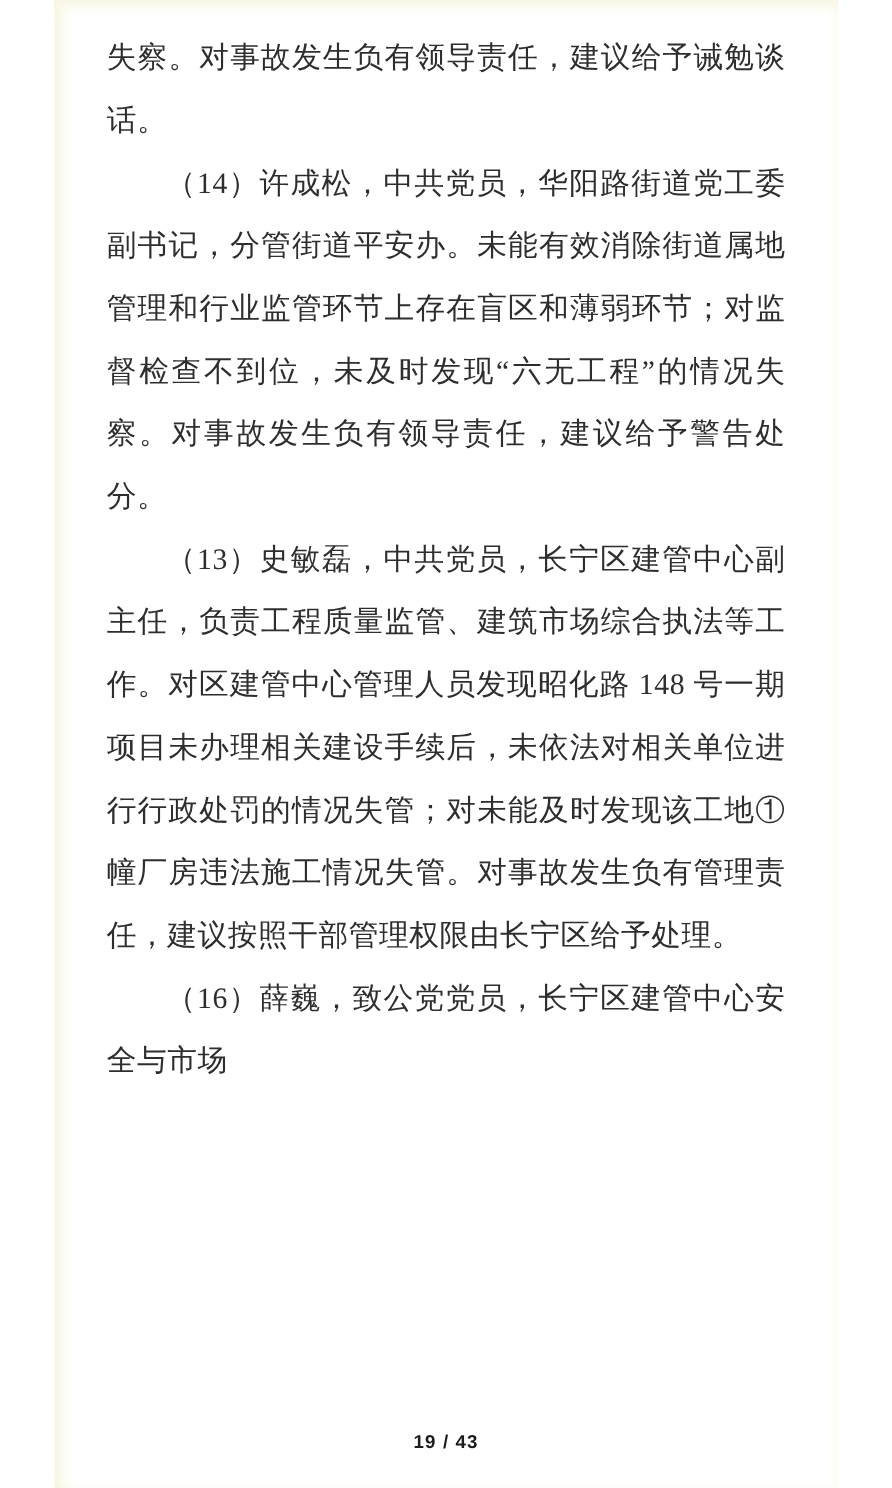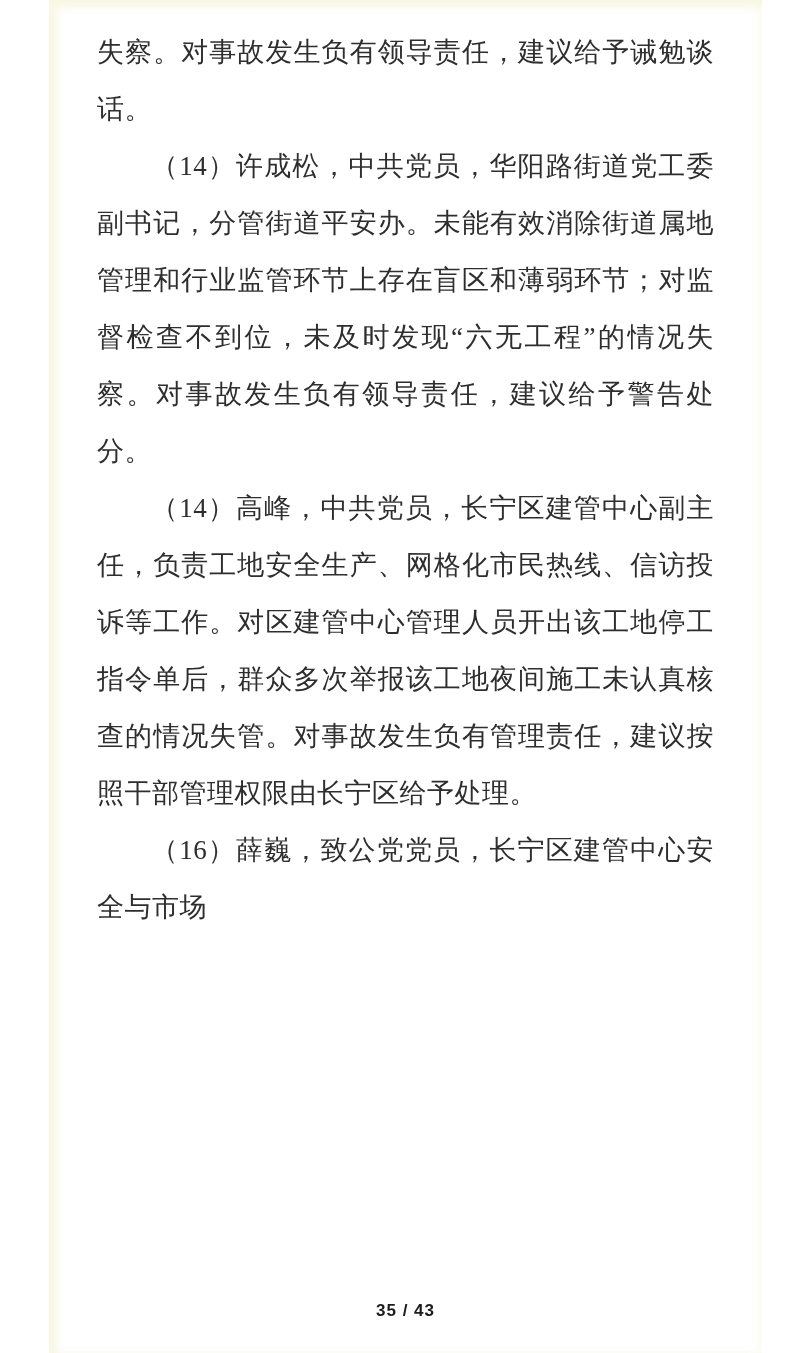--- a/index.html
+++ b/index.html
@@ -53,20 +53,20 @@
     letter-spacing: 1px;
   }
 </style>
 </head>
 <body>
 
 <div class="page">
   <div class="content">
     <p>失察。对事故发生负有领导责任，建议给予诫勉谈话。</p>
     <p class="indent">（14）许成松，中共党员，华阳路街道党工委副书记，分管街道平安办。未能有效消除街道属地管理和行业监管环节上存在盲区和薄弱环节；对监督检查不到位，未及时发现“六无工程”的情况失察。对事故发生负有领导责任，建议给予警告处分。</p>
-    <p class="indent">（14）高峰，中共党员，长宁区建管中心副主任，负责工地安全生产、网格化市民热线、信访投诉等工作。对区建管中心管理人员开出该工地停工指令单后，群众多次举报该工地夜间施工未认真核查的情况失管。对事故发生负有管理责任，建议按照干部管理权限由长宁区给予处理。</p>
+    <p class="indent">（13）史敏磊，中共党员，长宁区建管中心副主任，负责工程质量监管、建筑市场综合执法等工作。对区建管中心管理人员发现昭化路 148 号一期项目未办理相关建设手续后，未依法对相关单位进行行政处罚的情况失管；对未能及时发现该工地①幢厂房违法施工情况失管。对事故发生负有管理责任，建议按照干部管理权限由长宁区给予处理。</p>
     <p class="indent">（16）薛巍，致公党党员，长宁区建管中心安全与市场</p>
   </div>
 
   <div class="footer">
-    <span class="page-number">35 / 43</span>
+    <span class="page-number">19 / 43</span>
   </div>
 </div>
 
 </body></html>

